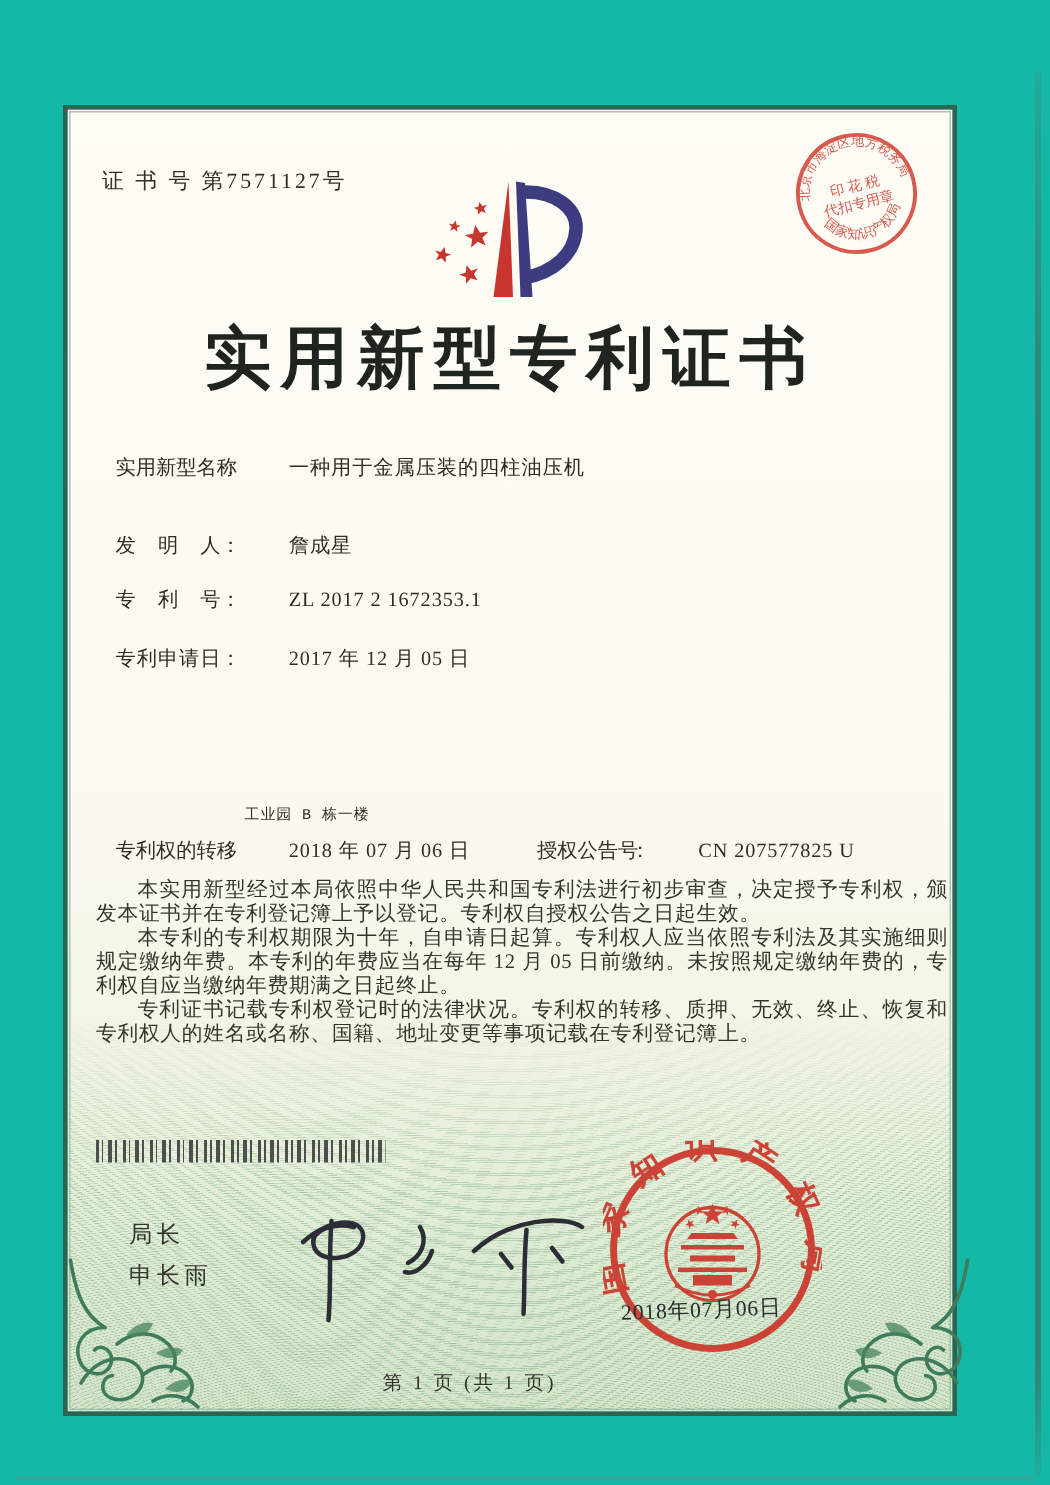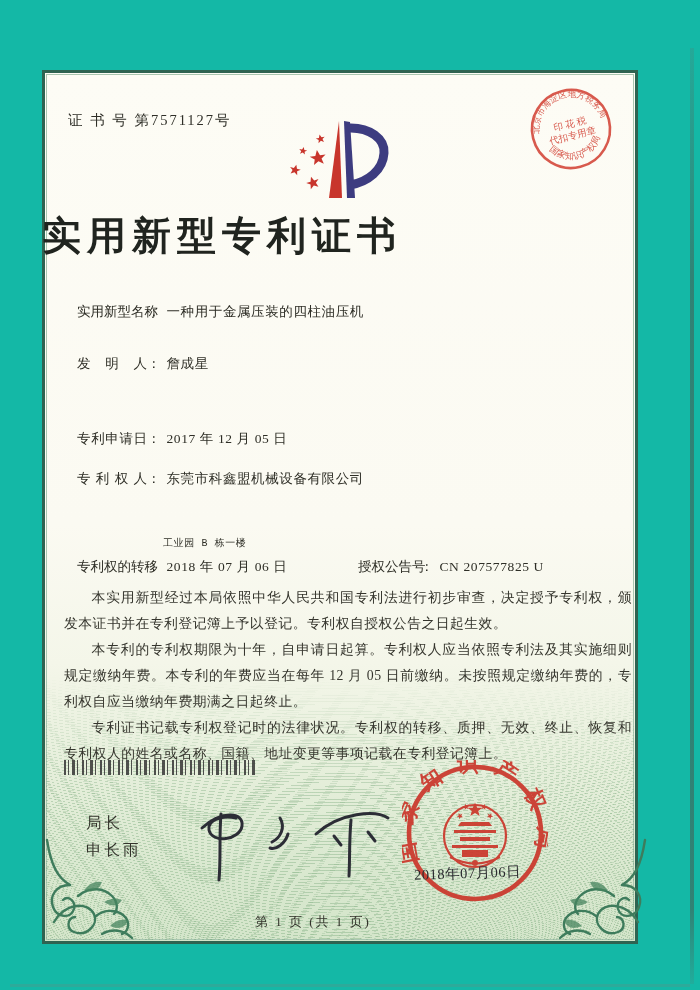--- a/index.html
+++ b/index.html
@@ -18,32 +18,32 @@
   .waves{position:absolute;left:46px;top:676px;width:588px;height:264px;
     background-image:
       repeating-radial-gradient(ellipse 900px 260px at 50% 118%, rgba(92,150,98,.30) 0 1px, rgba(0,0,0,0) 1px 5px),
       repeating-radial-gradient(ellipse 1100px 320px at 28% 130%, rgba(92,150,98,.18) 0 1px, rgba(0,0,0,0) 1px 7px);
     -webkit-mask-image:linear-gradient(180deg,rgba(0,0,0,0) 0,#000 45%);
     mask-image:linear-gradient(180deg,rgba(0,0,0,0) 0,#000 45%);}
   
   .cert-no{position:absolute;left:68px;top:111px;font-size:14.5px;letter-spacing:2px;color:#2f2f28;}
   .logo{position:absolute;left:286px;top:112px;}
   .tax-stamp{position:absolute;left:529px;top:87px;transform:rotate(-14deg);opacity:.9;}
-  .title{position:absolute;left:42px;top:209px;width:596px;
-    font-size:39px;font-weight:600;letter-spacing:6px;color:#20241f;}
+  .title{position:absolute;left:42px;top:209px;width:596px;text-align:center;
+    font-size:45px;font-weight:600;letter-spacing:6px;color:#20241f;}
   
   .frow{position:absolute;left:77px;font-size:13.5px;color:#2e2e26;white-space:nowrap;}
   .flabel{display:inline-block;width:70px;text-align:justify;text-align-last:justify;vertical-align:bottom;}
   .flabel.w2{width:62px;}
   .fcolon{display:inline-block;margin-right:6px;}
-  .fvalue{letter-spacing:.6px;}
+  .fvalue{letter-spacing:.6px;margin-left:26px;}
   .addr2{position:absolute;left:163px;top:536px;font-size:10px;letter-spacing:.6px;color:#2e2e26;font-family:Liberation Mono, monospace;}
   .grant-no{position:absolute;left:358px;top:558px;font-size:13.5px;white-space:nowrap;color:#2e2e26;}
   
-  .legal{position:absolute;left:64px;top:585px;width:568px;font-size:13.8px;line-height:26px;
+  .legal{position:absolute;left:64px;top:585px;width:568px;font-size:13.8px;line-height:16px;
     letter-spacing:.5px;color:#35352d;}
   .legal p{margin:0;text-indent:2em;text-align:justify;}
   
   .barcode{position:absolute;left:64px;top:760px;width:193px;height:15px;opacity:.85;
     background:repeating-linear-gradient(90deg,#343434 0 2px,rgba(0,0,0,0) 2px 4px,#343434 4px 5px,
       rgba(0,0,0,0) 5px 8px,#343434 8px 11px,rgba(0,0,0,0) 11px 13px,#343434 13px 14px,rgba(0,0,0,0) 14px 18px);}
   .director-title{position:absolute;left:86px;top:813px;font-size:15.5px;letter-spacing:3px;color:#33332b;}
   .director-name{position:absolute;left:86px;top:840px;font-size:15.5px;letter-spacing:3px;color:#33332b;font-family:Liberation Serif, serif;}
   .signature{position:absolute;left:188px;top:784px;}
   .office-seal{position:absolute;left:402px;top:760px;opacity:.93;}
@@ -98,25 +98,25 @@
   </svg>
 
   <div class="title">实用新型专利证书</div>
 
   <div class="frow" style="top:303px">
     <span class="flabel">实用新型名称</span><span class="fcolon">：</span><span class="fvalue">一种用于金属压装的四柱油压机</span>
   </div>
   <div class="frow" style="top:355px">
     <span class="flabel">发明人</span><span class="fcolon">：</span><span class="fvalue">詹成星</span>
   </div>
+  <div class="frow" style="top:391px">
+    <span class="flabel">专利号</span><span class="fcolon">：</span><span class="fvalue">ZL 2017 2 1672353.1</span>
+  </div>
   <div class="frow" style="top:430px">
     <span class="flabel">专利申请日</span><span class="fcolon">：</span><span class="fvalue">2017 年 12 月 05 日</span>
-  </div>
-  <div class="frow" style="top:470px">
-    <span class="flabel">专利权人</span><span class="fcolon">：</span><span class="fvalue">东莞市科鑫盟机械设备有限公司</span>
   </div>
   <div class="addr2">工业园 B 栋一楼</div>
   <div class="frow" style="top:558px">
     <span class="flabel">专利权的转移</span><span class="fcolon">：</span><span class="fvalue">2018 年 07 月 06 日</span>
   </div>
   <div class="grant-no">
     <span class="flabel w2">授权公告号</span><span class="fcolon">：</span><span class="fvalue">CN 207577825 U</span>
   </div>
 
   <div class="legal">

